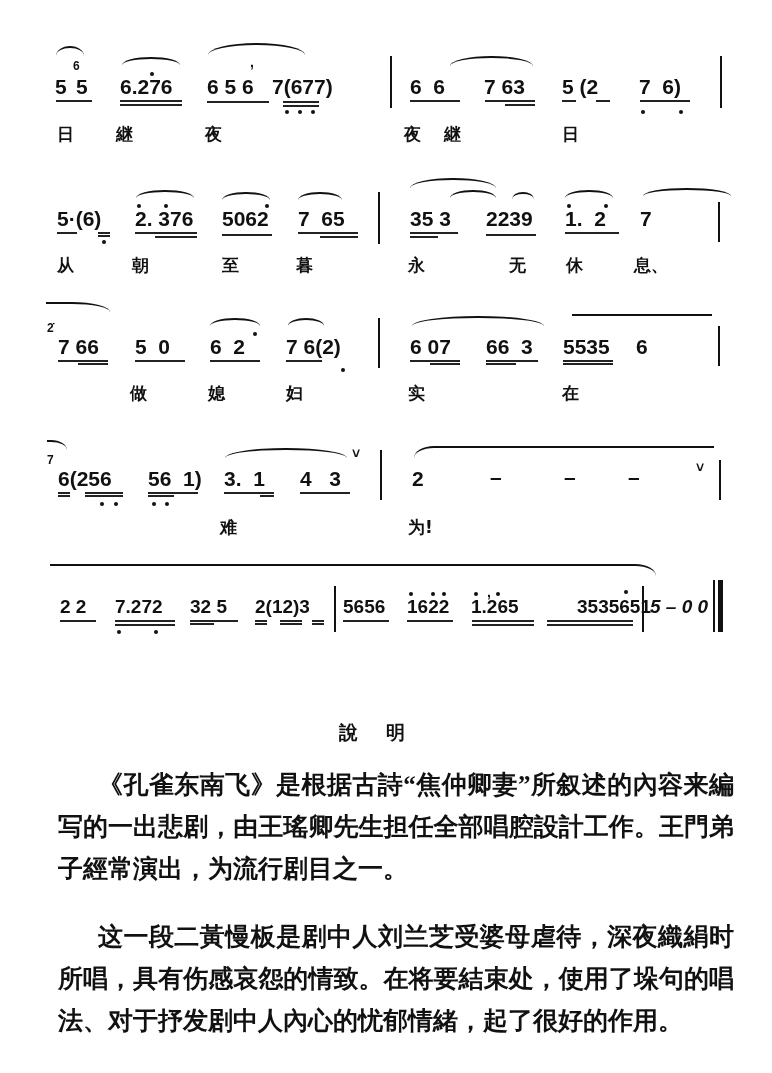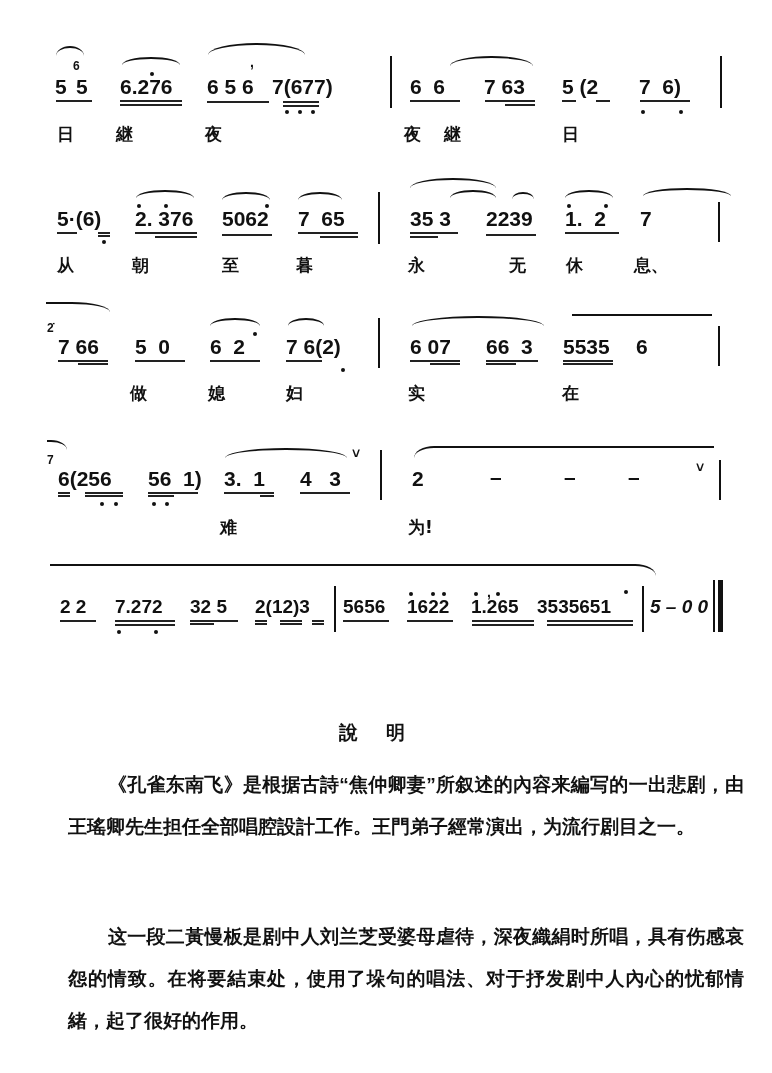--- a/index.html
+++ b/index.html
@@ -26,22 +26,22 @@
     height: 10px; box-sizing: border-box;
   }
   .flatline { position: absolute; height: 2px; background: #111; }
   .grace { position: absolute; font-family: "Liberation Sans", sans-serif; font-weight: bold; font-size: 12px; line-height: 12px; }
   .breath { position: absolute; font-family: "Liberation Sans", sans-serif; font-size: 14px; font-weight: bold; }
   .title {
     position: absolute; left: 0; width: 772px; top: 720px; text-align: center;
     font-family: "DejaVu Sans", sans-serif; font-weight: bold; font-size: 19px; letter-spacing: 28px;
   }
   .para {
-    position: absolute; left: 68px; width: 676px;
-    font-family: Liberation Sans, sans-serif; font-weight: bold; font-size: 19px; line-height: 42px;
+    position: absolute; left: 58px; width: 676px;
+    font-family: Liberation Serif, serif; font-weight: bold; font-size: 25px; line-height: 42px;
     text-align: justify;
   }
 </style>
 </head>
 <body>
 
 <div>
 
   <div class="slur" style="left:56px;top:46px;width:28px;"></div>
   <div class="slur" style="left:122px;top:57px;width:58px;height:8px;"></div>
@@ -241,21 +241,21 @@
 
   <div class="note small" style="left:343px;top:596px;">5656</div>
   <div class="note small" style="left:407px;top:596px;">1622</div>
   <div class="dot" style="left:409px;top:592px;"></div>
   <div class="dot" style="left:431px;top:592px;"></div>
   <div class="dot" style="left:442px;top:592px;"></div>
   <div class="breath" style="left:487px;top:584px;">,</div>
   <div class="note small" style="left:448px;top:596px;margin-left:23px;">1.265</div>
   <div class="dot" style="left:474px;top:592px;"></div>
   <div class="dot" style="left:496px;top:592px;"></div>
-  <div class="note small" style="left:537px;top:596px;">3535651</div>
+  <div class="note small" style="left:577px;top:596px;">3535651</div>
   <div class="dot" style="left:624px;top:590px;"></div>
   <div class="uline" style="left:343px;top:620px;width:46px;"></div>
   <div class="uline" style="left:407px;top:620px;width:46px;"></div>
   <div class="uline" style="left:472px;top:620px;width:62px;"></div>
   <div class="uline" style="left:472px;top:624px;width:62px;"></div>
   <div class="uline" style="left:547px;top:620px;width:86px;"></div>
   <div class="uline" style="left:547px;top:624px;width:86px;"></div>
   <div class="bar" style="left:642px;top:586px;height:46px;"></div>
 
   <div class="note small" style="left:650px;top:596px;font-style:italic;">5 – 0 0</div>

